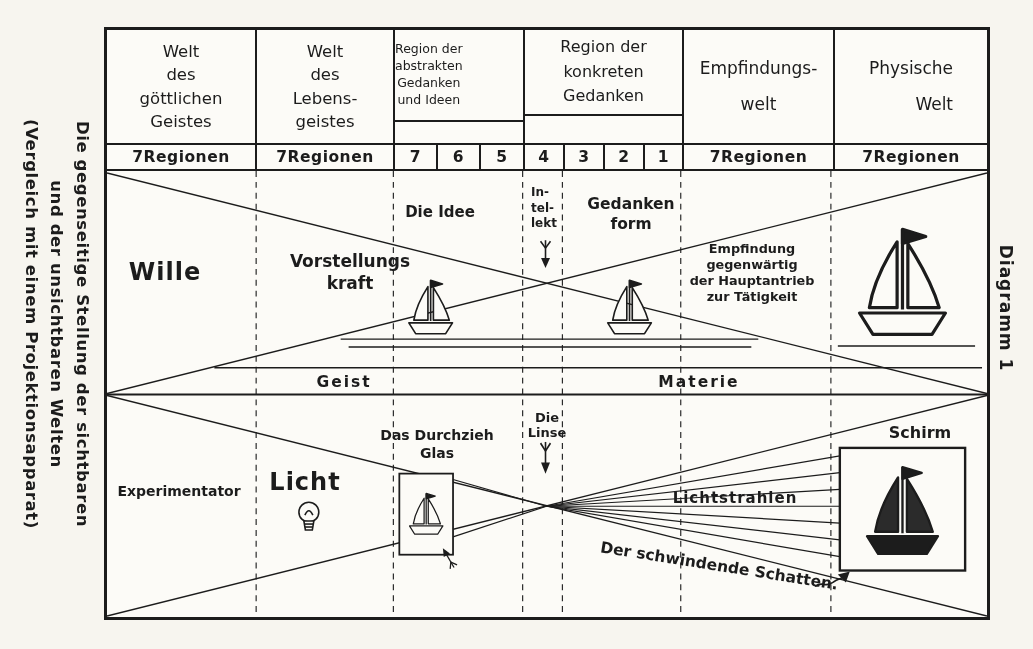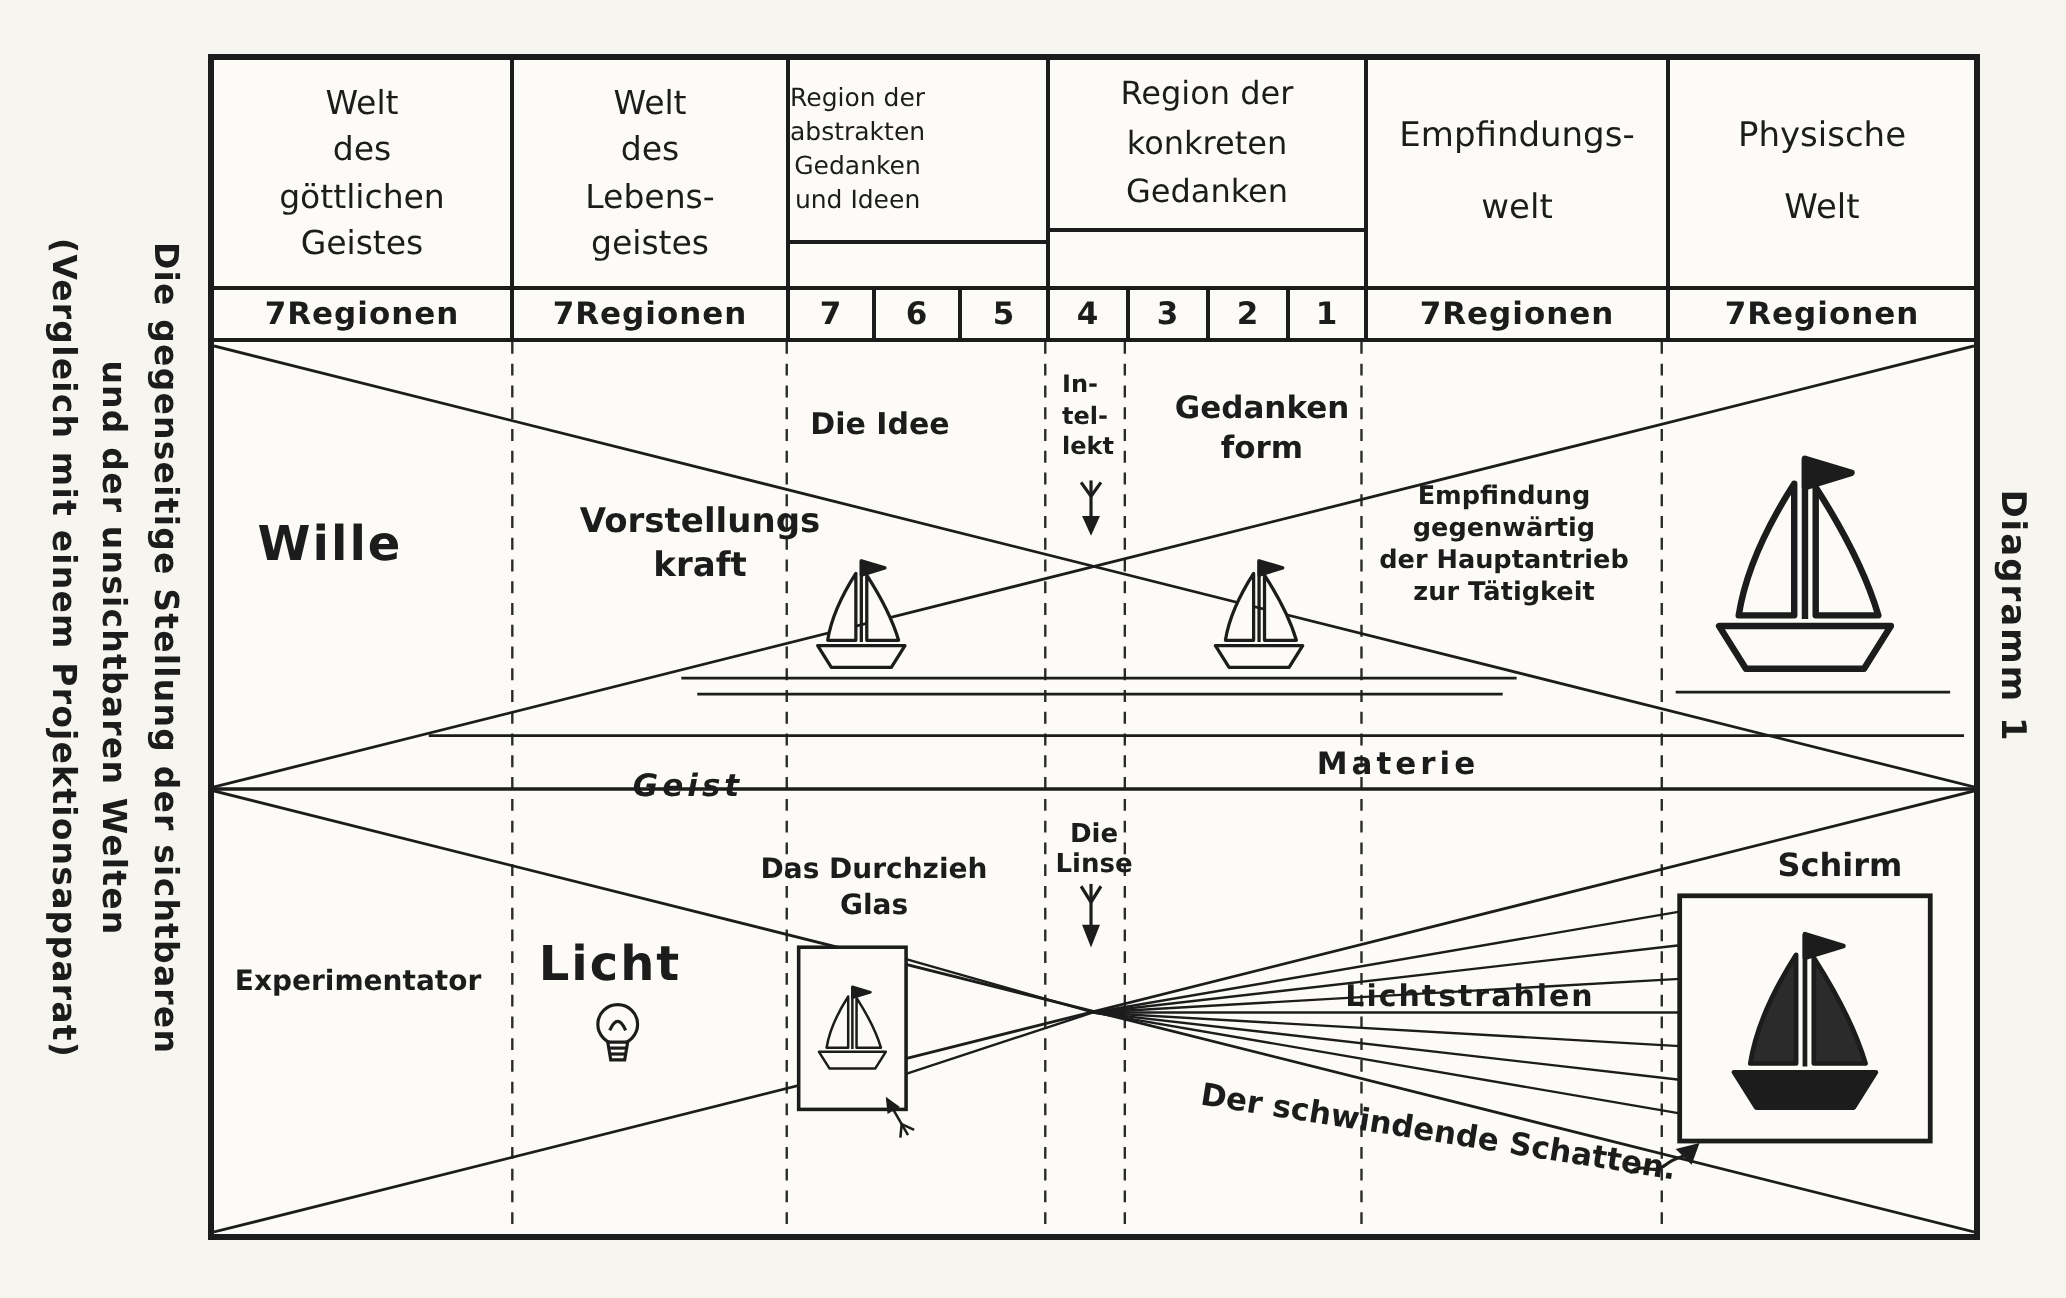--- a/index.html
+++ b/index.html
@@ -93,21 +93,21 @@
     <div class="titlebox" style="height:86px;">
       <span class="t" style="font-size:16px;line-height:1.55;">Region der
 konkreten Gedanken</span>
     </div>
   </div>
   <div class="hcell" style="left:577px;width:151px;">
     <span class="t" style="font-size:17px;line-height:2.1;">Empfindungs-
 welt</span>
   </div>
   <div class="hcell" style="left:728px;width:152px;border-right:none;">
-    <span class="t" style="font-size:17px;line-height:2.1;">Physische
+    <span class="t" style="font-size:17px;line-height:2.1;text-align:right;">Physische
 Welt</span>
   </div>
 
   <div class="rrow">
     <div class="rcell" style="left:0;width:150px;">7Regionen</div>
     <div class="rcell" style="left:150px;width:138px;">7Regionen</div>
     <div class="rcell" style="left:288px;width:43px;">7</div>
     <div class="rcell" style="left:331px;width:43px;">6</div>
     <div class="rcell" style="left:374px;width:44px;">5</div>
     <div class="rcell" style="left:418px;width:40px;">4</div>
@@ -218,21 +218,21 @@
     <div class="lbl" style="left:333px;top:32px;font-size:15px;">Die Idee</div>
     <div class="lbl-l" style="left:424px;top:14px;font-size:12px;">In-
 tel-
 lekt</div>
     <div class="lbl" style="left:524px;top:24px;font-size:15.5px;">Gedanken
 form</div>
     <div class="lbl" style="left:645px;top:70px;font-size:12.8px;line-height:1.25;">Empfindung
 gegenwärtig
 der Hauptantrieb
 zur Tätigkeit</div>
-    <div class="lbl" style="left:237px;top:213px;font-size:15.5px;letter-spacing:2px;font-style:italic;">Geist</div>
+    <div class="lbl" style="left:237px;top:202px;font-size:15.5px;letter-spacing:2px;">Geist</div>
     <div class="lbl" style="left:592px;top:202px;font-size:15.5px;letter-spacing:2px;">Materie</div>
 
     <div class="lbl" style="left:72px;top:312px;font-size:14px;">Experimentator</div>
     <div class="lbl" style="left:198px;top:296px;font-size:24px;letter-spacing:1px;">Licht</div>
     <div class="lbl" style="left:330px;top:256px;font-size:14px;">Das Durchzieh
 Glas</div>
     <div class="lbl" style="left:440px;top:240px;font-size:13px;line-height:1.15;">Die
 Linse</div>
     <div class="lbl" style="left:628px;top:318px;font-size:15px;letter-spacing:1px;">Lichtstrahlen</div>
     <div class="lbl" style="left:813px;top:252px;font-size:16px;">Schirm</div>

